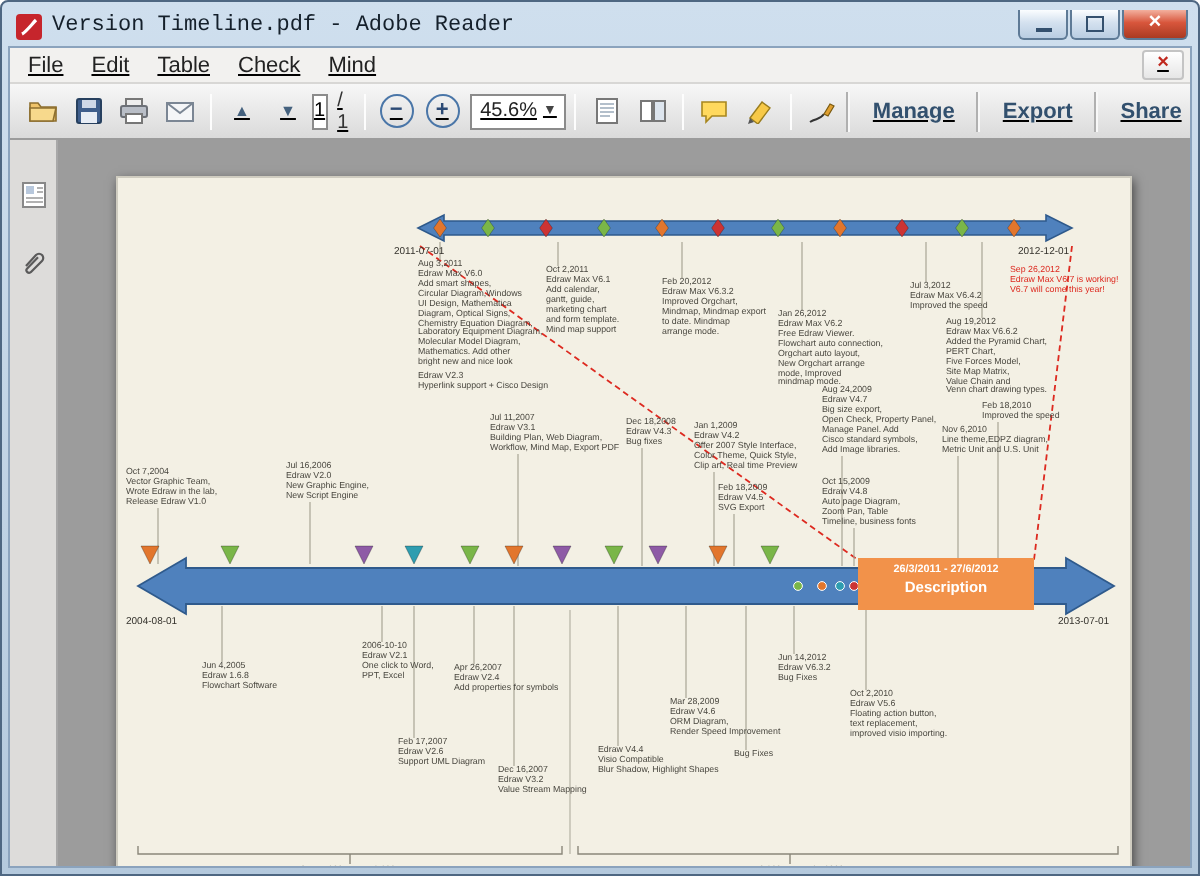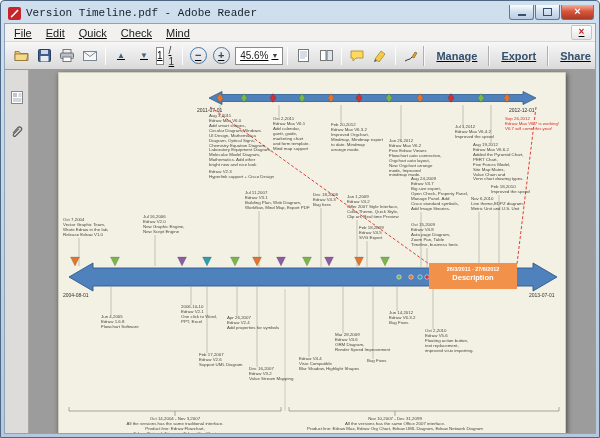--- a/index.html
+++ b/index.html
@@ -46,21 +46,21 @@
   .tb-right{margin-left:auto;display:flex;align-items:center;height:100%;}
   .tb-label{font-weight:bold;color:#32506e;font-size:11px;padding:0 11px;cursor:default;}
   .rsep{width:1px;height:20px;background:#b0b0b0;border-right:1px solid #f8f8f8;}
   
   .content{flex:1;display:flex;min-height:0;}
   .sidebar{width:23px;background:#dddcda;border-right:1px solid #a8a8a8;
     display:flex;flex-direction:column;align-items:center;padding-top:18px;gap:14px;}
   .side-btn{width:19px;height:19px;display:flex;align-items:center;justify-content:center;
     border-radius:2px;cursor:default;}
   .docarea{flex:1;background:#9c9c9c;display:flex;justify-content:center;
-    align-items:flex-start;padding-top:2px;overflow:hidden;}
+    align-items:flex-start;padding-top:18px;overflow:hidden;}
   .page{width:506px;height:364px;position:relative;background:#f3f0e4;
     box-shadow:1px 2px 5px rgba(0,0,0,.55);border:1px solid #cfccc0;box-sizing:content-box;}
   .page svg{position:absolute;left:0;top:0;}
   .ann{position:absolute;font-size:4.4px;line-height:1.12;color:#4a4840;white-space:nowrap;}
   .ann.center{transform:translateX(-50%);text-align:center;}
   .date-label{position:absolute;font-size:5px;color:#33312b;white-space:nowrap;}
   .highlight-box{position:absolute;left:370px;top:190px;width:88px;height:26px;
     color:#fff;text-align:center;box-sizing:border-box;padding-top:3px;}
   .hrange{font-size:5.4px;font-weight:bold;line-height:1.3;}
   .hlabel{font-size:7.5px;font-weight:bold;}
@@ -86,21 +86,21 @@
           <span class="maxglyph"></span>
         </span>
       <span class="wbtn close">×</span>
     </span>
   </div>
 
   <div class="app-body">
     <div class="menubar">
       <span class="menu-item">File</span>
       <span class="menu-item">Edit</span>
-      <span class="menu-item">Quick</span>
+      <span class="menu-item">Table</span>
       <span class="menu-item">Check</span>
       <span class="menu-item">Mind</span>
       <span class="doc-close">×</span>
     </div>
 
     <div class="toolbar">
       <span class="tbtn">
         <svg width="15" height="13">
             <path d="M1 2.5h4l1.5 2H14v7H1z" fill="#efc36a" stroke="#8d6f2f" stroke-width="0.8"></path>
             <path d="M1 5h13l-1.5 6.5H1z" fill="#f7d98c" stroke="#8d6f2f" stroke-width="0.8"></path>

